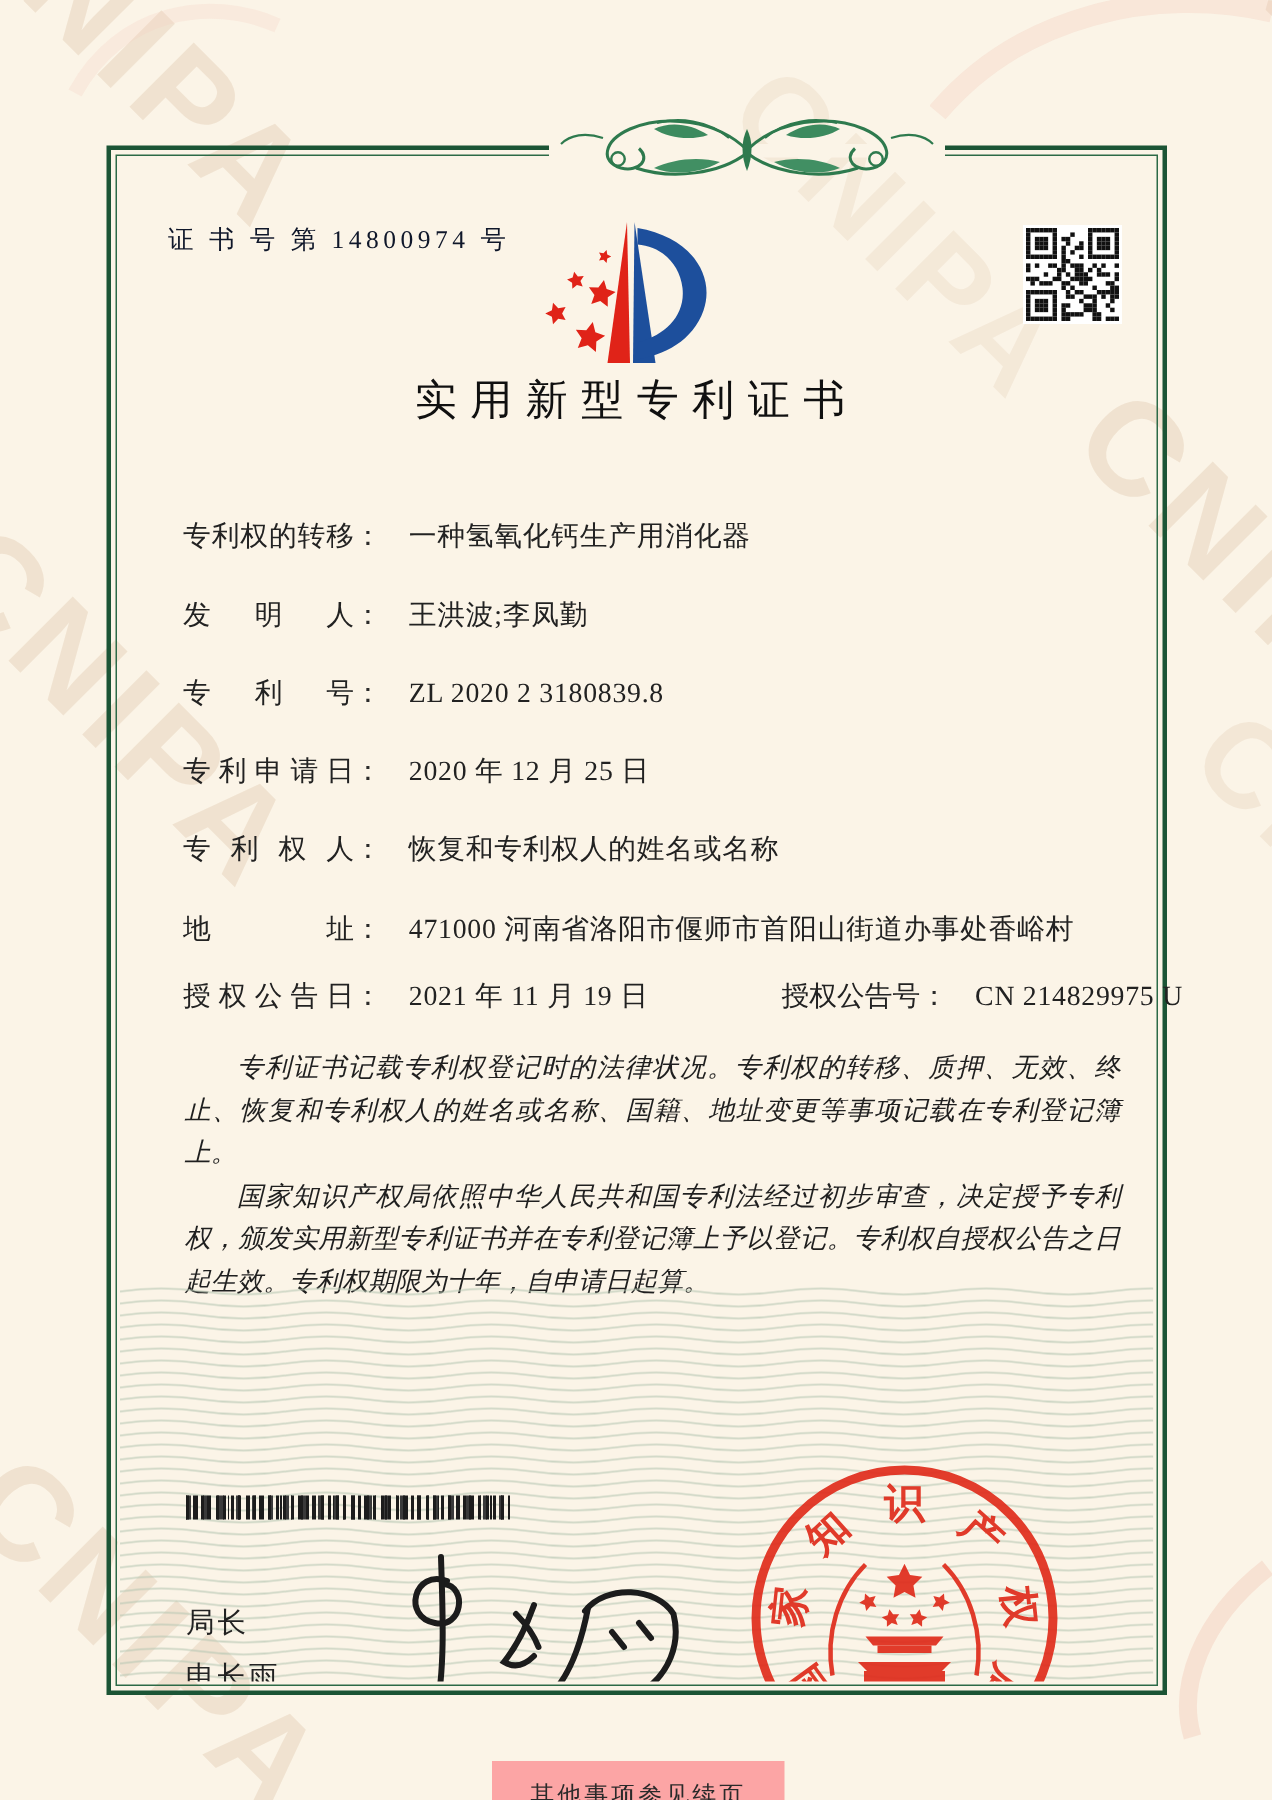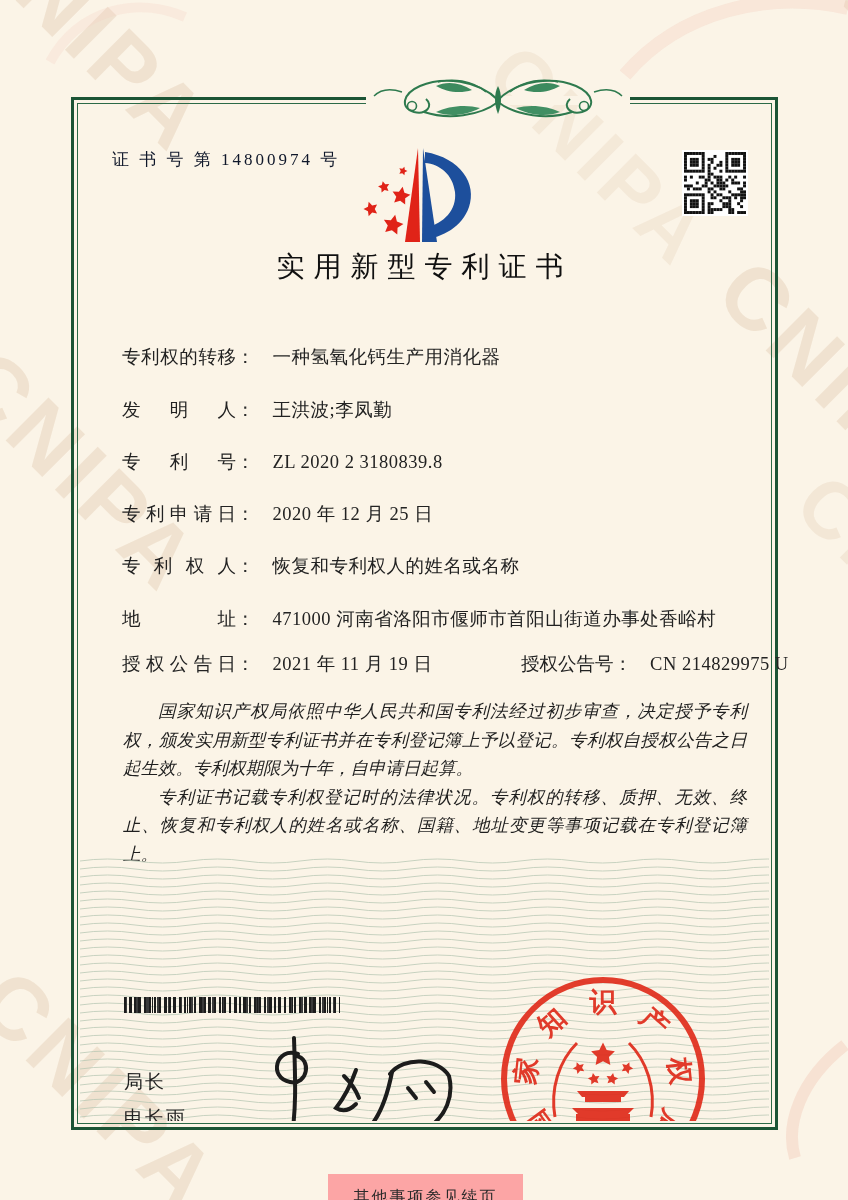--- a/index.html
+++ b/index.html
@@ -399,22 +399,22 @@
       <div class="frow r5">
         <span class="lab">地址</span><span>：</span><span class="val">471000 河南省洛阳市偃师市首阳山街道办事处香峪村</span>
       </div>
       <div class="frow r6">
         <span class="lab">授权公告日</span><span>：</span><span class="val">2021 年 11 月 19 日</span>
         <span class="lab2">授权公告号</span><span>：</span><span class="val">CN 214829975 U</span>
       </div>
     </div>
 
     <div class="bodytext">
+      <p>专利证书记载专利权登记时的法律状况。专利权的转移、质押、无效、终止、恢复和专利权人的姓名或名称、国籍、地址变更等事项记载在专利登记簿上。</p>
       <p>国家知识产权局依照中华人民共和国专利法经过初步审查，决定授予专利权，颁发实用新型专利证书并在专利登记簿上予以登记。专利权自授权公告之日起生效。专利权期限为十年，自申请日起算。</p>
-      <p>专利证书记载专利权登记时的法律状况。专利权的转移、质押、无效、终止、恢复和专利权人的姓名或名称、国籍、地址变更等事项记载在专利登记簿上。</p>
     </div>
 
     <div class="band">
       <svg class="waves">
         <defs>
           <pattern id="wv" width="110" height="8" patternUnits="userSpaceOnUse">
             <path d="M0,4 Q27.5,0 55,4 T110,4" fill="none" stroke="#b5c6b2" stroke-width="1"></path>
           </pattern>
         </defs>
         <rect width="100%" height="100%" fill="url(#wv)" opacity=".75"></rect>

